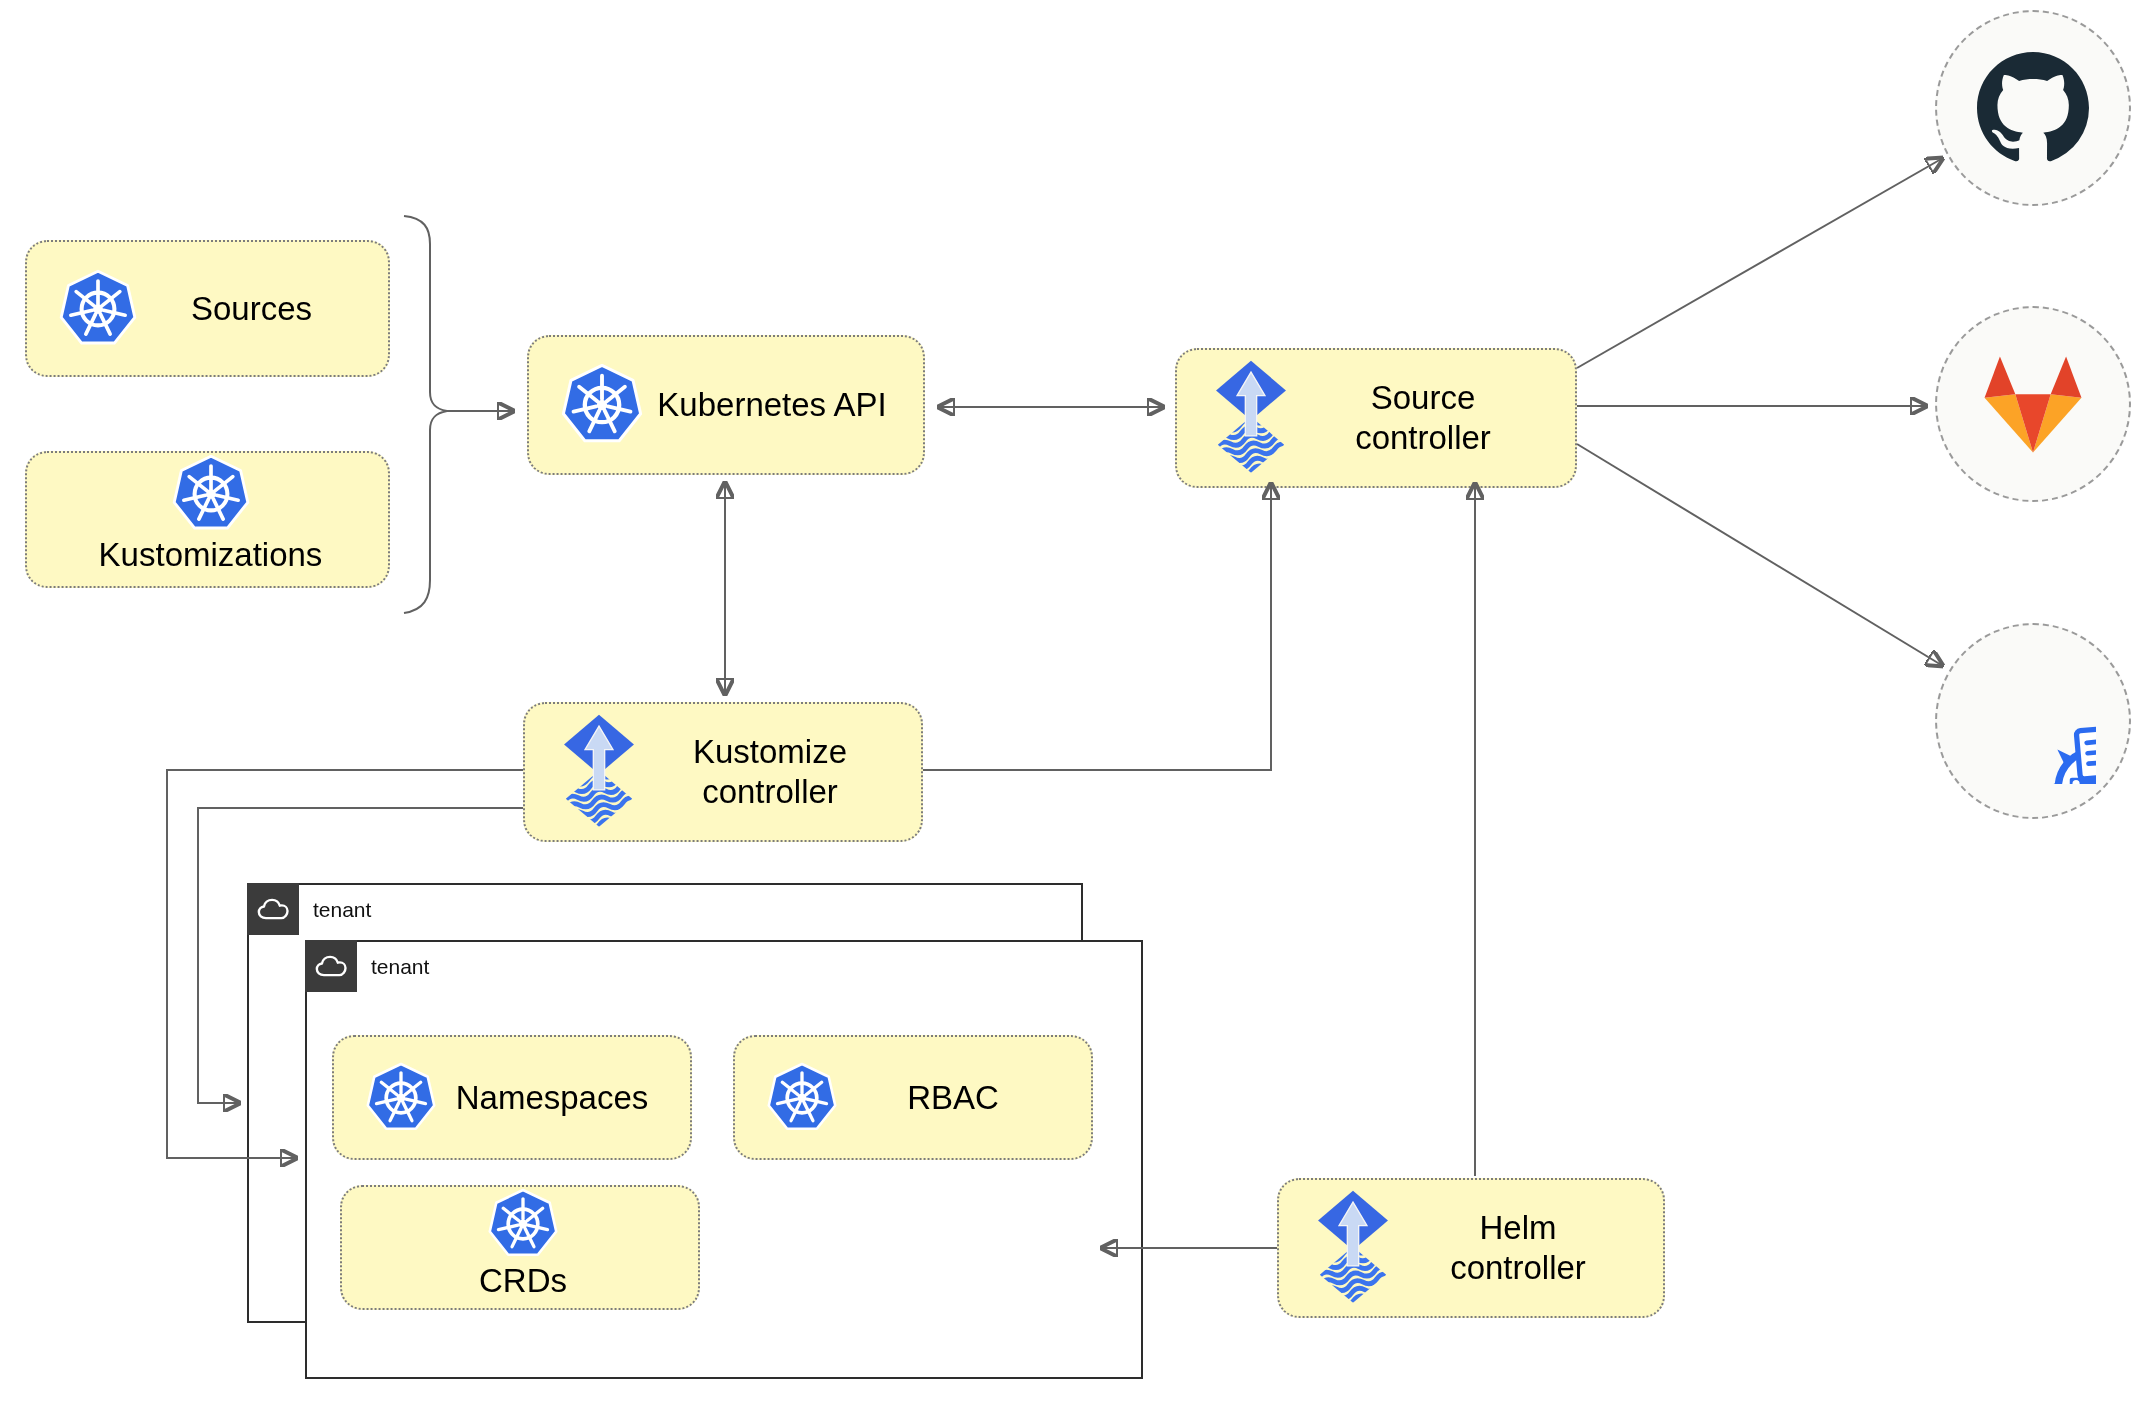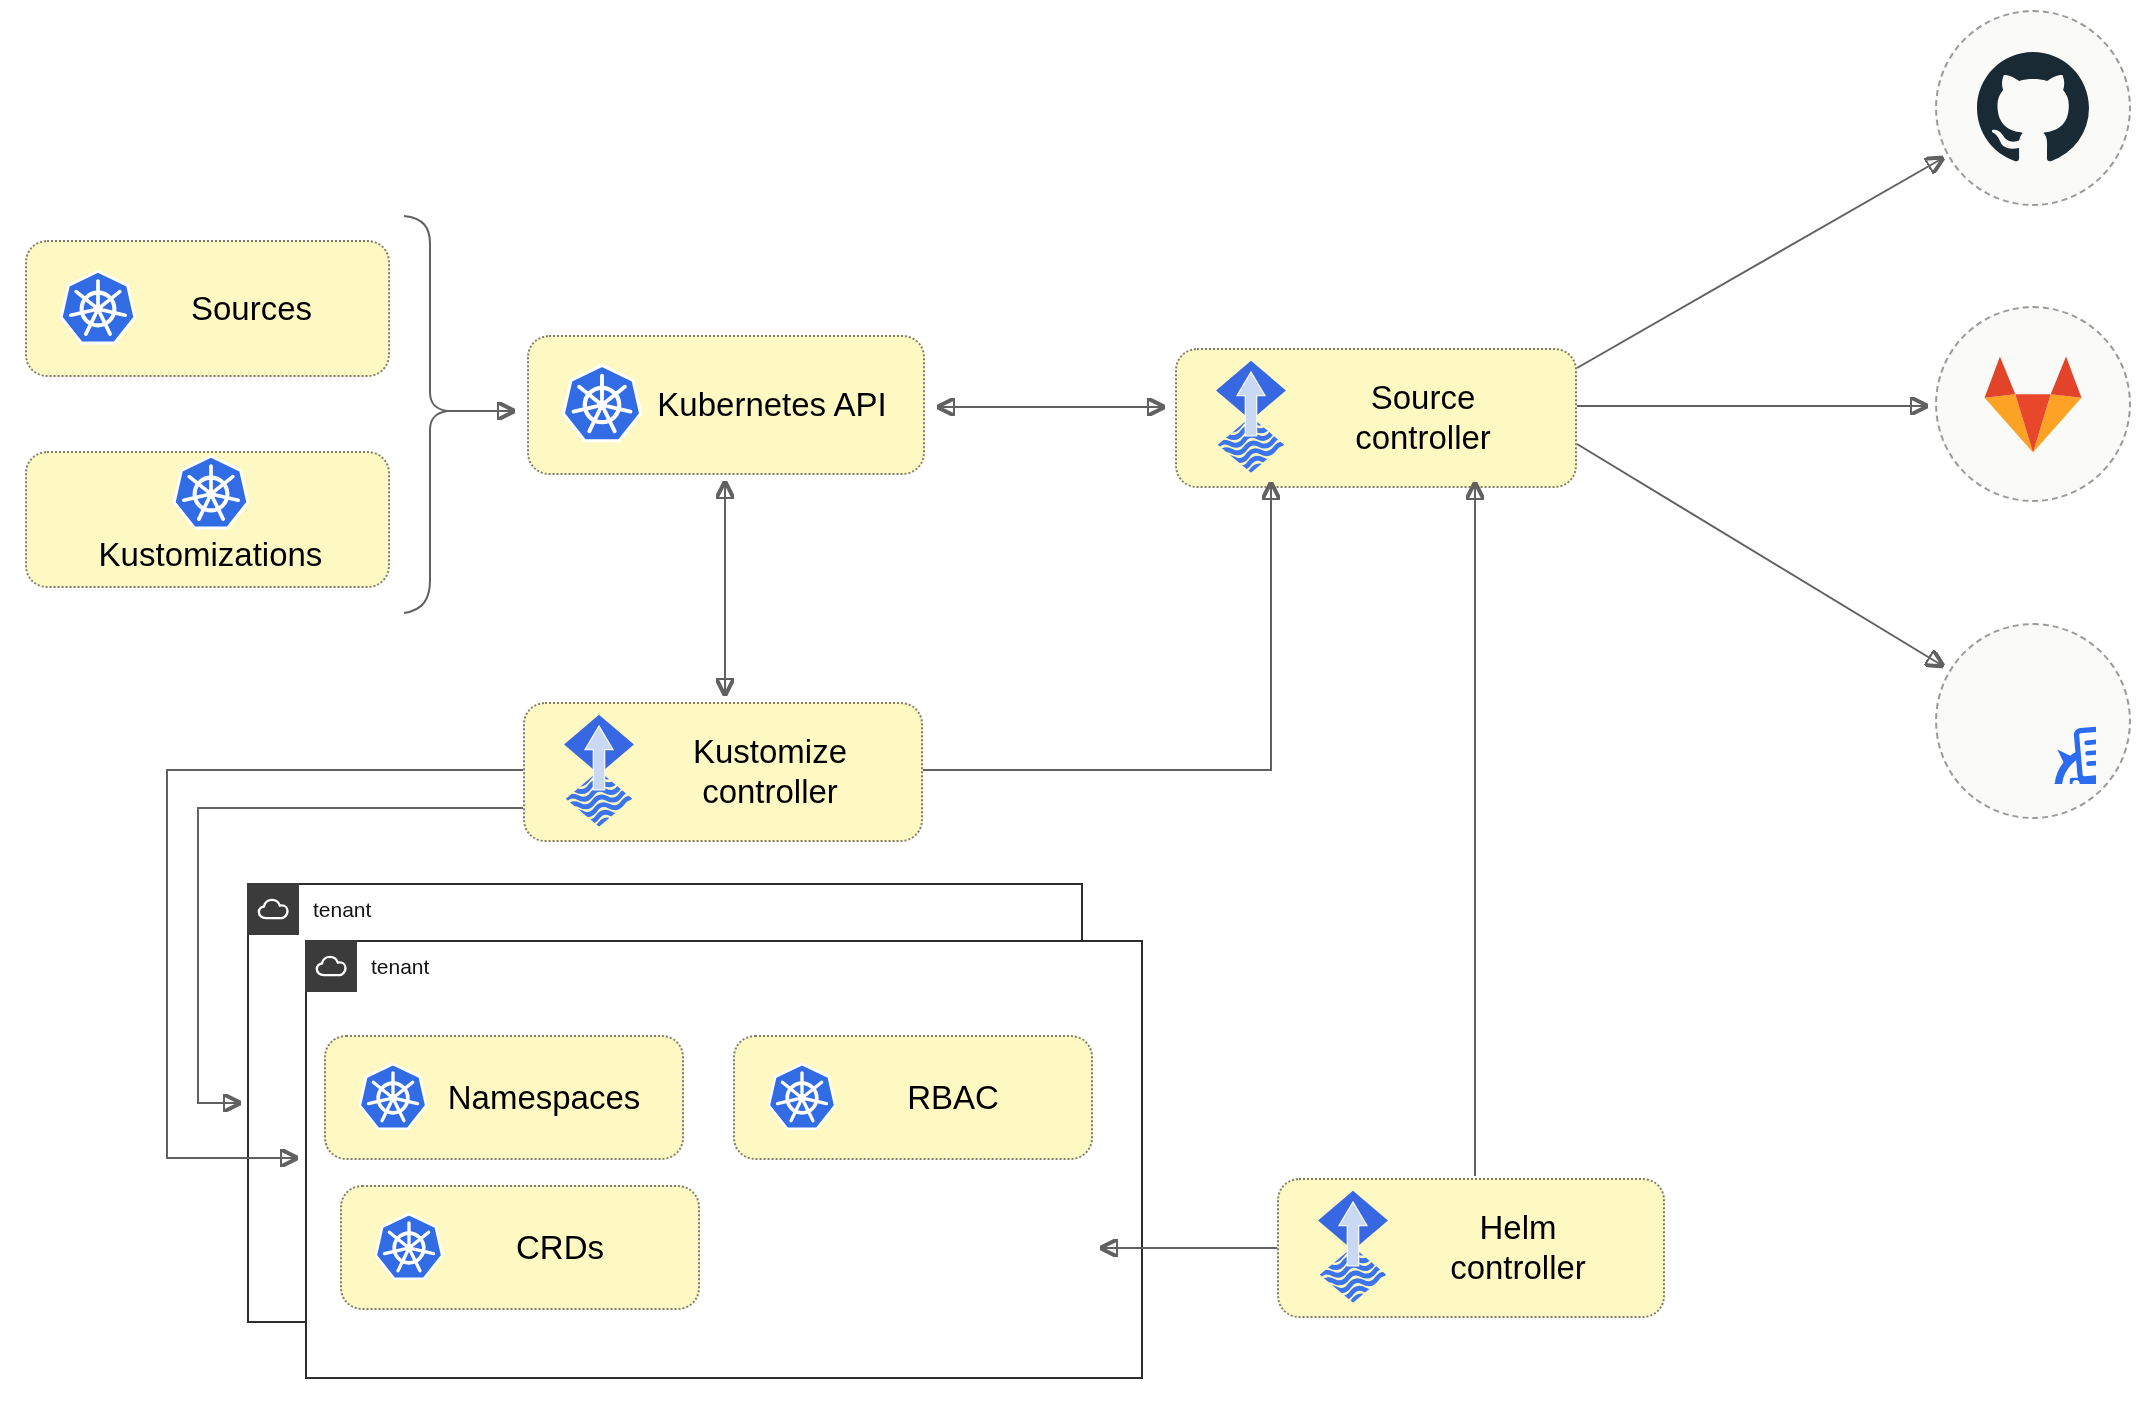--- a/index.html
+++ b/index.html
@@ -20,23 +20,23 @@
     flex:1;text-align:center;font-size:33px;color:#000;
     line-height:1.2;white-space:pre-line;
   }
   .ic{flex:none;display:block;}
   .n-sources{left:25px;top:240px;width:365px;height:137px;}
   .n-kustomizations{left:25px;top:451px;width:365px;height:137px;flex-direction:column;}
   .n-k8s-api{left:527px;top:335px;width:398px;height:140px;}
   .n-source-ctrl{left:1175px;top:348px;width:402px;height:140px;}
   .n-kustomize-ctrl{left:523px;top:702px;width:400px;height:140px;}
   .n-helm-ctrl{left:1277px;top:1178px;width:388px;height:140px;}
-  .n-namespaces{left:324px;top:1035px;width:360px;height:125px;z-index:5;}
+  .n-namespaces{left:332px;top:1035px;width:360px;height:125px;z-index:5;}
   .n-rbac{left:733px;top:1035px;width:360px;height:125px;z-index:5;}
-  .n-crds{left:340px;top:1185px;width:360px;height:125px;z-index:5;}
+  .n-crds{left:340px;top:1185px;width:360px;height:125px;z-index:5;flex-direction:column;}
   .n-releases{left:733px;top:1185px;width:360px;height:125px;z-index:5;}
   
   .tenant{
     position:absolute;background:#ffffff;border:2.5px solid #2d2d2d;
     box-sizing:border-box;
   }
   .t-outer{left:247px;top:883px;width:836px;height:440px;z-index:1;}
   .t-inner{left:305px;top:940px;width:838px;height:439px;z-index:2;}
   .tenant .tab{
     position:absolute;left:-2.5px;top:-2.5px;width:52px;height:52px;

